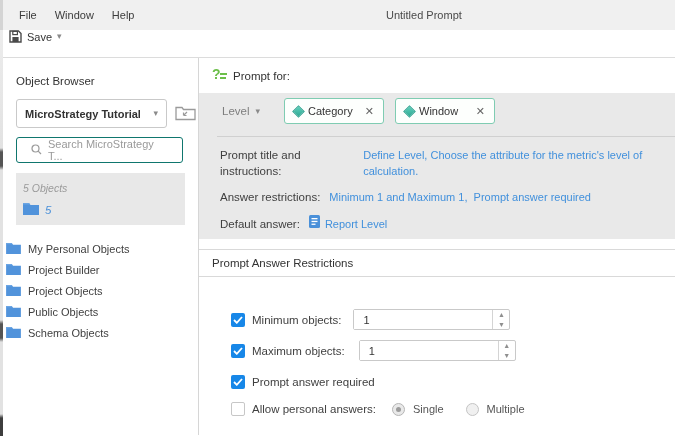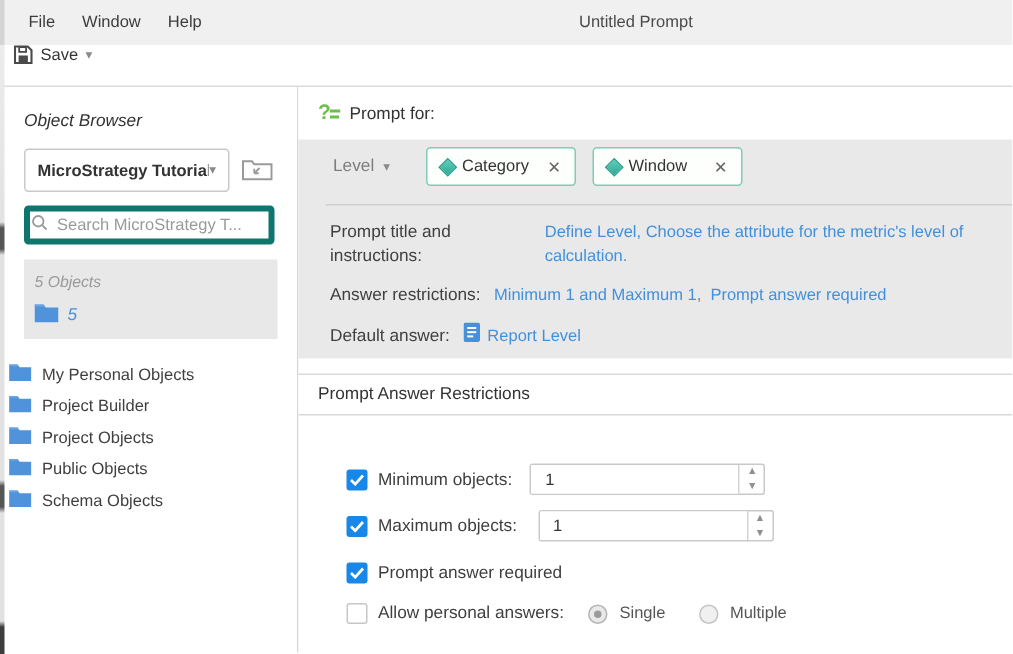--- a/index.html
+++ b/index.html
@@ -19,25 +19,25 @@
   
   .savebar { height:28px; background:#fff; display:flex; align-items:flex-start; padding-left:9px; border-bottom:1px solid #dcdcdc; }
   .save-btn { display:flex; align-items:center; gap:5px; color:#333; }
   .save-btn svg { display:block; }
   .chev { color:#8a8a8a; font-size:9px; line-height:1; }
 
   .content { display:flex; height:377px; }
 
   
   .sidebar { width:199px; border-right:1px solid #d6d6d6; background:#fff; padding-top:17px; }
-  .sb-title { margin-left:16px; color:#333; font-size:11.5px;font-style:italic; }
+  .sb-title { margin-left:16px; color:#333; font-size:11.5px; }
   .sb-proj-row { display:flex; align-items:center; margin:12px 0 0 16px; gap:8px; }
-  .proj-select { width:137px; height:29px; border:1px solid #c9c9c9; border-radius:3px; background:#fff; display:flex; align-items:center; padding:0 8px; }
+  .proj-select { width:151px; height:29px; border:1px solid #c9c9c9; border-radius:3px; background:#fff; display:flex; align-items:center; padding:0 8px; }
   .proj-select .val { font-weight:600; color:#333; flex:1; white-space:nowrap; overflow:hidden; }
-  .search-box { width:167px; height:26px; border:4px solid #0f766e; border-radius:3px; margin:9px 0 0 16px; display:flex; align-items:center; padding:0 1px; gap:6px; color:#9a9a9a; }
+  .search-box { width:167px; height:26px; border:1px solid #0f766e; border-radius:3px; margin:9px 0 0 16px; display:flex; align-items:center; padding:0 14px; gap:6px; color:#9a9a9a; }
   .search-box .ph { color:#9a9a9a; }
   .sel-box { width:169px; min-height:51px; background:#e8e8e8; margin:10px 0 0 16px; padding:9px 0 8px 7px;font-style:italic; }
   .sel-count { color:#9a9a9a; font-size:10.5px; }
   .sel-folder { display:flex; align-items:center; gap:6px; margin-top:8px; color:#4a90d9; font-size:11.5px; }
   .folder-list { margin-top:13px; }
   .folder-item { display:flex; align-items:center; gap:7px; padding-left:6px; height:21px; color:#3f3f3f; }
 
   
   .main { flex:1; background:#fff; }
   .prompt-header { height:35px; display:flex; align-items:center; gap:6px; padding-left:13px; background:#fff; }

